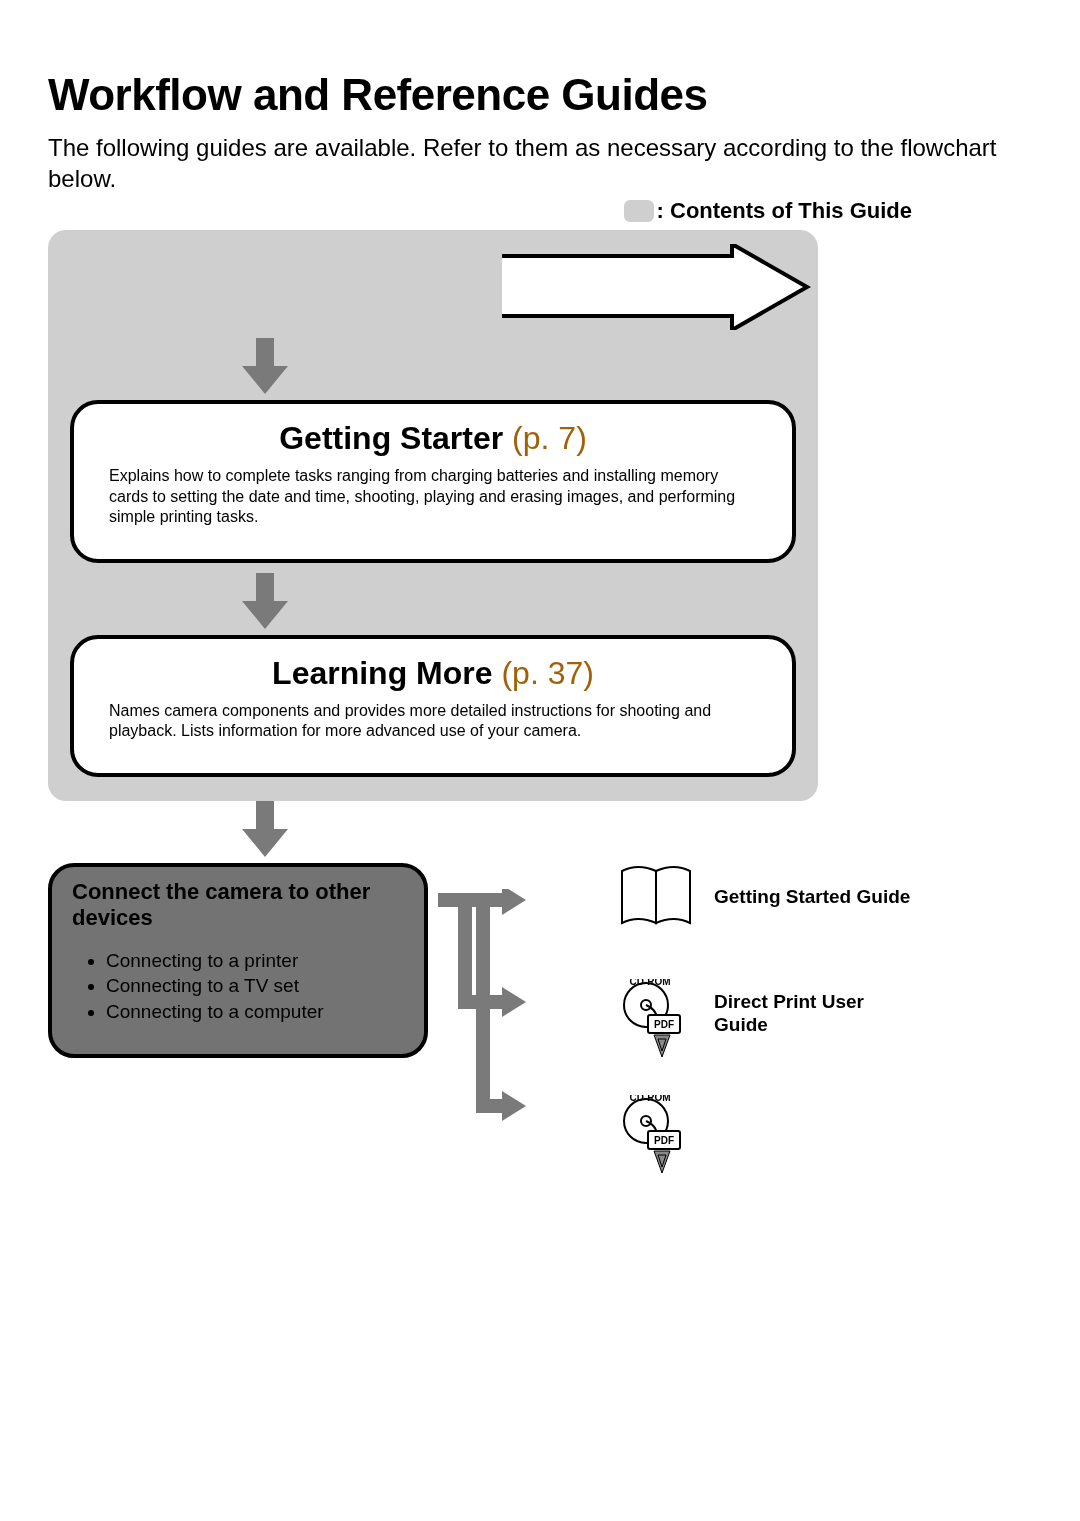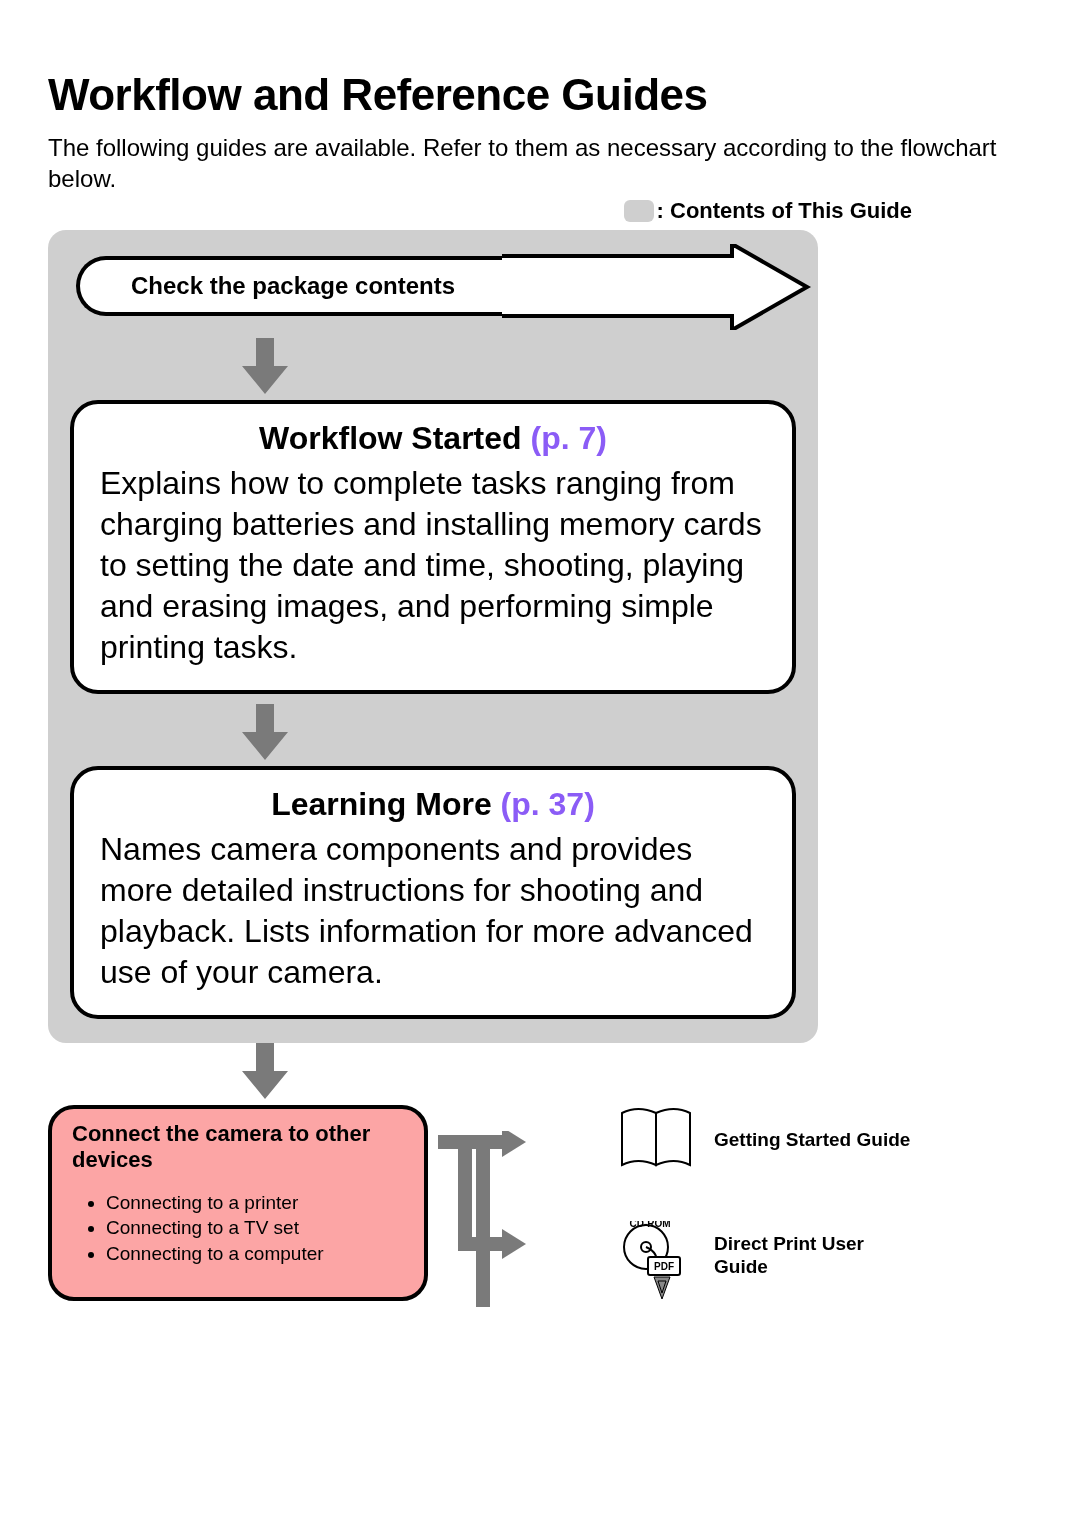--- a/index.html
+++ b/index.html
@@ -103,38 +103,38 @@
     padding: 16px 26px 22px 26px;
     box-sizing: border-box;
   }
   .section-heading {
     font-size: 32px;
     font-weight: 900;
     text-align: center;
     margin: 0 0 6px 0;
   }
   .page-ref {
-    color: #8b5cf6;
-    font-weight: 700;
+    color: #a16207;
+    font-weight: 400;
   }
   .section-body {
-    font-size: 32px;
+    font-size: 16px;
     line-height: 1.28;
-    margin: 0;
+    margin: 9px;
   }
 
   
   .connect-row {
     position: relative;
     width: 980px;
     margin-top: 0;
   }
   .connect-box {
     width: 380px;
-    background: #fca5a5;
+    background: #737373;
     border: 4px solid #000;
     border-radius: 26px;
     padding: 12px 20px 14px 20px;
     box-sizing: border-box;
     position: relative;
     z-index: 2;
   }
   .connect-title {
     font-size: 22px;
     font-weight: 700;
@@ -188,37 +188,34 @@
   <p class="intro">The following guides are available. Refer to them as necessary according to the flowchart below.</p>
 
   <div class="legend">
     <span class="legend-swatch"></span>
     <span class="legend-text">: Contents of This Guide</span>
   </div>
 
   <div class="grey-panel">
 
     <div class="check-row">
-      <div class="check-pill">
-        <span>Check the package contents</span>
-      </div>
       <svg class="check-arrow-svg" viewBox="0 0 310 86">
         <path d="M 0 12 L 230 12 L 230 0 L 305 43 L 230 86 L 230 72 L 0 72" fill="#fff" stroke="#000" stroke-width="4"></path>
       </svg>
     </div>
 
     <div class="down-arrow">
       <svg viewBox="0 0 46 56" width="46" height="56">
         <path d="M14 0 H32 V28 H46 L23 56 L0 28 H14 Z" fill="#7a7a7a"></path>
       </svg>
     </div>
 
     <div class="section-box">
       <h2 class="section-heading">
-        <span>Workflow Started</span>
+        <span>Getting Starter</span>
         <span class="page-ref">(p. 7)</span>
       </h2>
       <p class="section-body">Explains how to complete tasks ranging from charging batteries and installing memory cards to setting the date and time, shooting, playing and erasing images, and performing simple printing tasks.</p>
     </div>
 
     <div class="down-arrow" style="margin-top:10px">
       <svg viewBox="0 0 46 56" width="46" height="56">
         <path d="M14 0 H32 V28 H46 L23 56 L0 28 H14 Z" fill="#7a7a7a"></path>
       </svg>
     </div>

